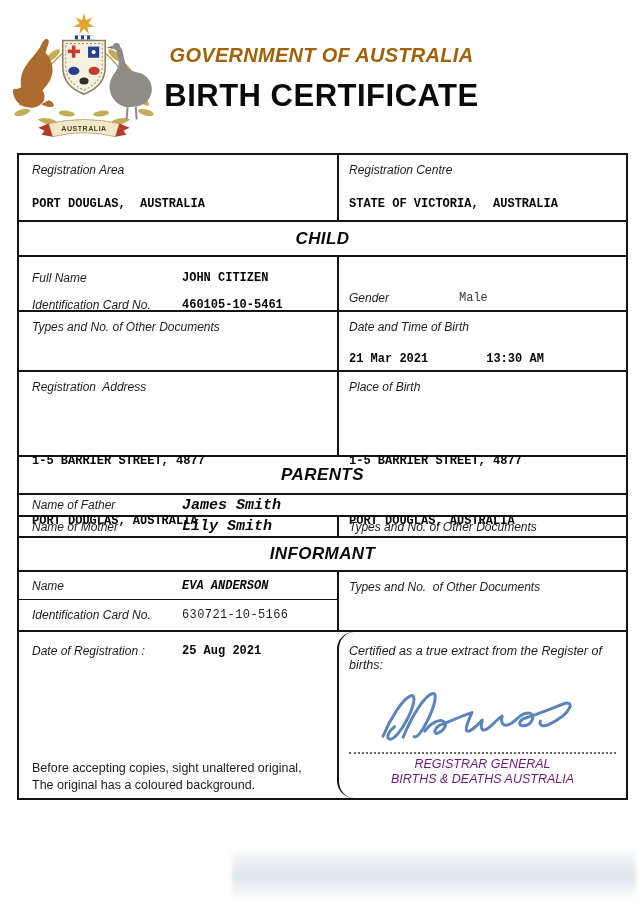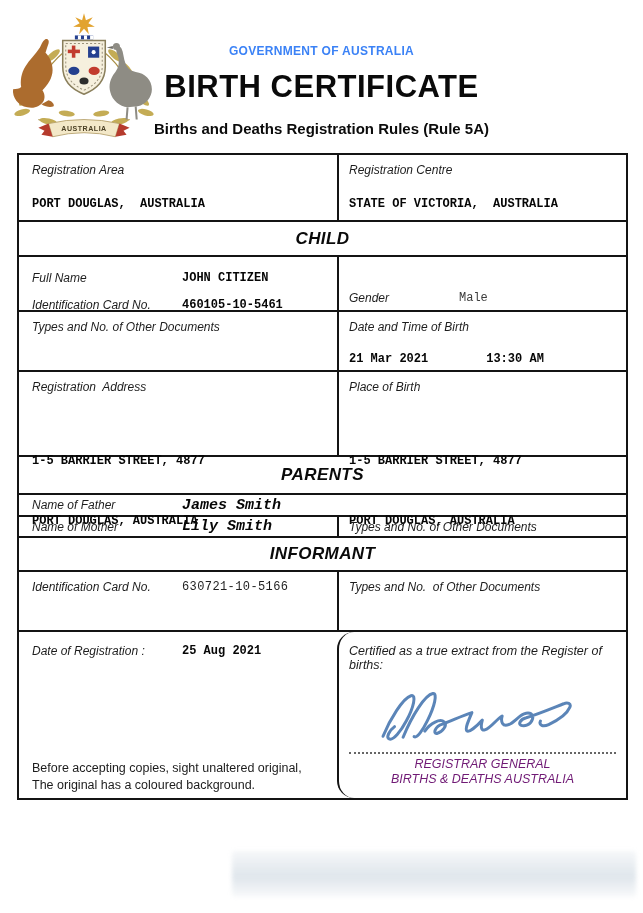--- a/index.html
+++ b/index.html
@@ -1,21 +1,21 @@
 <!DOCTYPE html>
 <html><head>
 <meta charset="utf-8">
 <style>
   html,body{margin:0;padding:0;background:#fff;}
   .page{position:relative;width:643px;height:913px;background:#ffffff;overflow:hidden;
         font-family:"Liberation Sans",sans-serif;color:#111;}
   
   .arms{position:absolute;left:8px;top:8px;width:152px;height:142px;}
   .hdr{position:absolute;left:0;top:0;width:643px;text-align:center;}
-  .hdr-gov{margin-top:44px;font-size:12px;font-weight:bold;letter-spacing:.3px;color:#3b82f6;}
+  .hdr-gov{margin-top:44px;font-size:20px;font-weight:bold;letter-spacing:.3px;color:#a16207;font-style:italic;}
   .hdr-title{margin-top:11px;font-size:31px;font-weight:bold;letter-spacing:.5px;color:#0a0a0a;}
   .hdr-sub{margin-top:15px;font-size:15px;font-weight:bold;color:#0b0b0b;}
   
   .tbl{position:absolute;left:17px;top:153px;width:611px;height:647px;border:2px solid #141414;
        box-sizing:border-box;display:flex;flex-direction:column;background:#fff;}
   .row{display:flex;border-bottom:2px solid #141414;box-sizing:border-box;}
   .row.last{border-bottom:none;flex:1;}
   .cl{width:318px;box-sizing:border-box;position:relative;}
   .cr{flex:1;border-left:2px solid #141414;box-sizing:border-box;position:relative;}
   .band{align-items:center;justify-content:center;display:flex;
@@ -131,21 +131,20 @@
       <path d="M40,114 Q75,106 110,114 L106,127 Q75,119 44,127 Z" fill="#F3E8C8" stroke="#B09A62" stroke-width="0.8"></path>
       <path d="M40,114 L30,118 L36,121 L33,125 L44,127 Z" fill="#B53B2D"></path>
       <path d="M110,114 L120,118 L114,121 L117,125 L106,127 Z" fill="#B53B2D"></path>
       <text x="75" y="121.5" text-anchor="middle" font-size="7" font-weight="bold" font-family="Liberation Sans, sans-serif" fill="#4A3F24" letter-spacing="0.5">AUSTRALIA</text>
     </g>
   </svg>
 
   <div class="hdr">
     <div class="hdr-gov">GOVERNMENT OF AUSTRALIA</div>
     <div class="hdr-title">BIRTH CERTIFICATE</div>
-    <div class="hdr-sub">Births and Deaths Registration Rules (Rule 5A)</div>
   </div>
 
   <div class="tbl">
 
     <div class="row h67">
       <div class="cl pad">
         <div class="lbl">Registration Area</div>
         <div class="val vblock">PORT DOUGLAS,  AUSTRALIA</div>
       </div>
       <div class="cr padr">
@@ -225,20 +224,24 @@
         <div class="mrow-r">
           <span class="lbl">Types and No. of Other Documents</span>
         </div>
       </div>
     </div>
 
     <div class="row h34 band">INFORMANT</div>
 
     <div class="row h60">
       <div class="cl">
+        <div class="subrow b">
+          <span class="lbl">Name</span>
+          <span class="val it">EVA ANDERSON</span>
+        </div>
         <div class="subrow" style="height:30px;">
           <span class="lbl">Identification Card No.</span>
           <span class="val mid">630721-10-5166</span>
         </div>
       </div>
       <div class="cr padr">
         <div class="lbl">Types and No.  of Other Documents</div>
       </div>
     </div>
 

